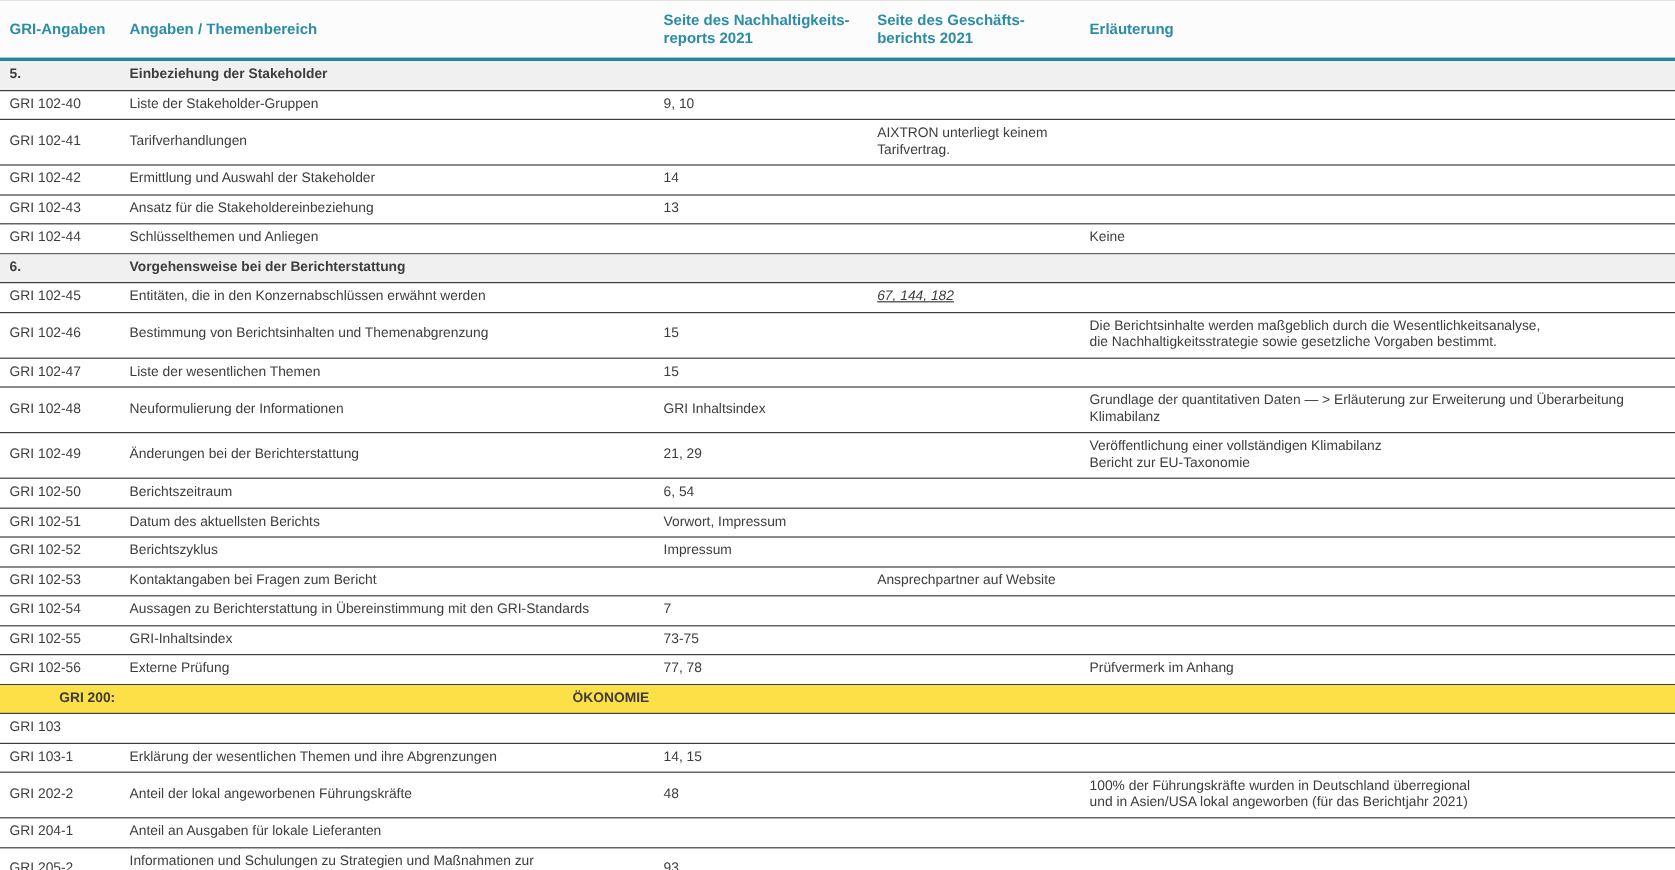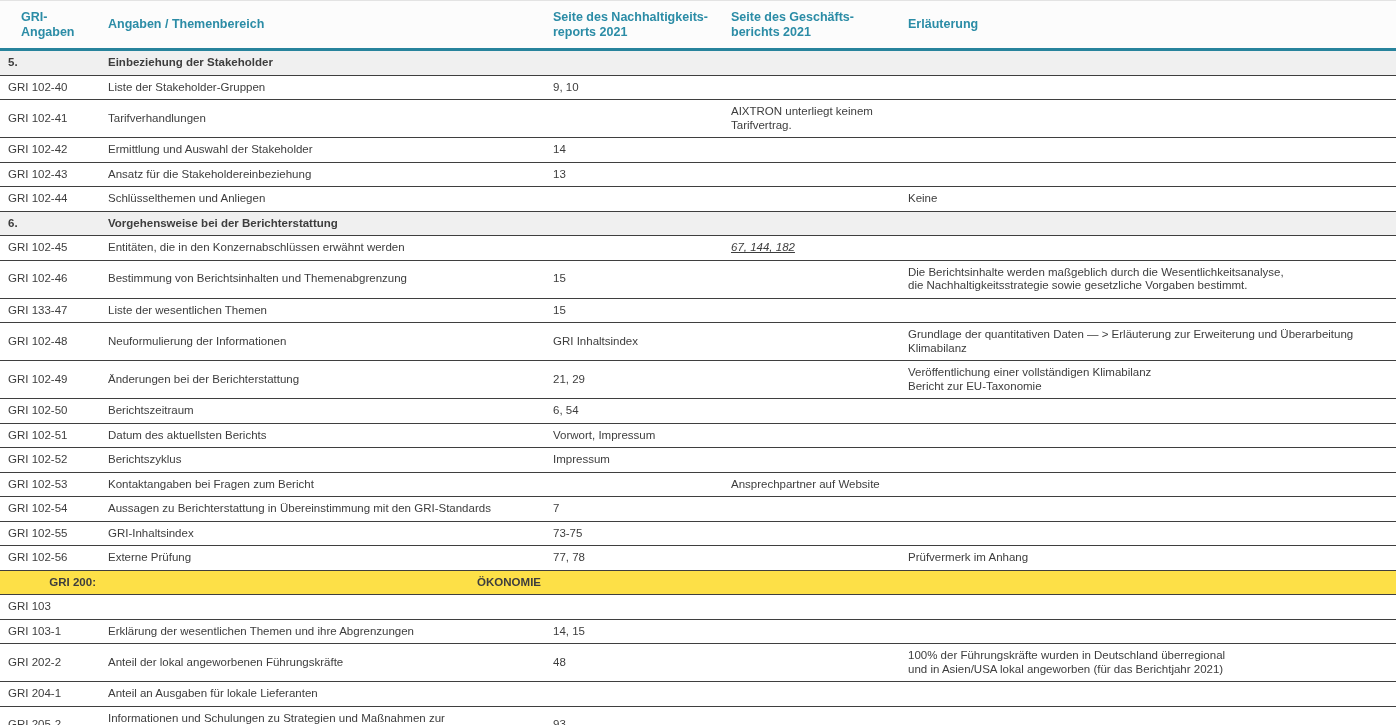--- a/index.html
+++ b/index.html
@@ -28,21 +28,21 @@
     background: #fcfcfc;
   }
   .th {
     color: #2b8ca6;
     font-weight: bold;
     font-size: 12.5px;
     line-height: 15px;
     white-space: pre-line;
     padding: 6px 12px 6px 0;
   }
-  .th.c1 { padding-left: 21px; }
+  .th.c1 { padding-left: 8px; }
   
   .row {
     min-height: 24.5px;
     border-bottom: 1px solid #3f3f3f;
     font-size: 11.5px;
     line-height: 13.5px;
   }
   .row:last-child { border-bottom: 3px solid #27839c; }
   .cell {
     padding: 5px 12px 5px 0;
@@ -127,21 +127,21 @@
     </div>
       <div class="grid-row row">
       <div class="cell c1">GRI 102-46</div>
       <div class="cell c2">Bestimmung von Berichtsinhalten und Themenabgrenzung</div>
       <div class="cell c3">15</div>
       <div class="cell c4"></div>
       <div class="cell c5">Die Berichtsinhalte werden maßgeblich durch die Wesentlichkeitsanalyse,
 die Nachhaltigkeitsstrategie sowie gesetzliche Vorgaben bestimmt.</div>
     </div>
       <div class="grid-row row">
-      <div class="cell c1">GRI 133-47</div>
+      <div class="cell c1">GRI 102-47</div>
       <div class="cell c2">Liste der wesentlichen Themen</div>
       <div class="cell c3">15</div>
       <div class="cell c4"></div>
       <div class="cell c5"></div>
     </div>
       <div class="grid-row row">
       <div class="cell c1">GRI 102-48</div>
       <div class="cell c2">Neuformulierung der Informationen</div>
       <div class="cell c3">GRI Inhaltsindex</div>
       <div class="cell c4"></div>

